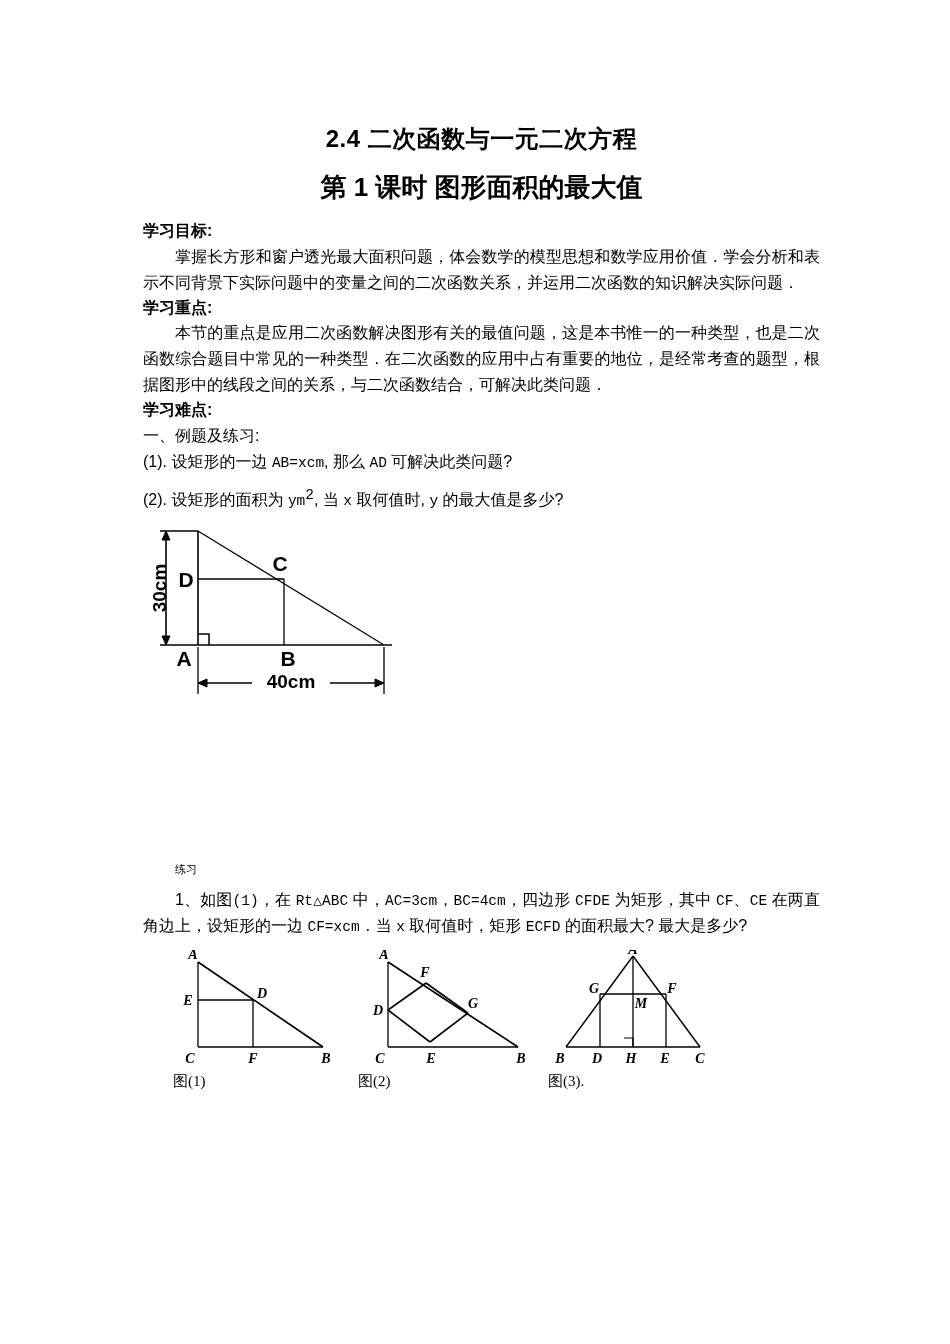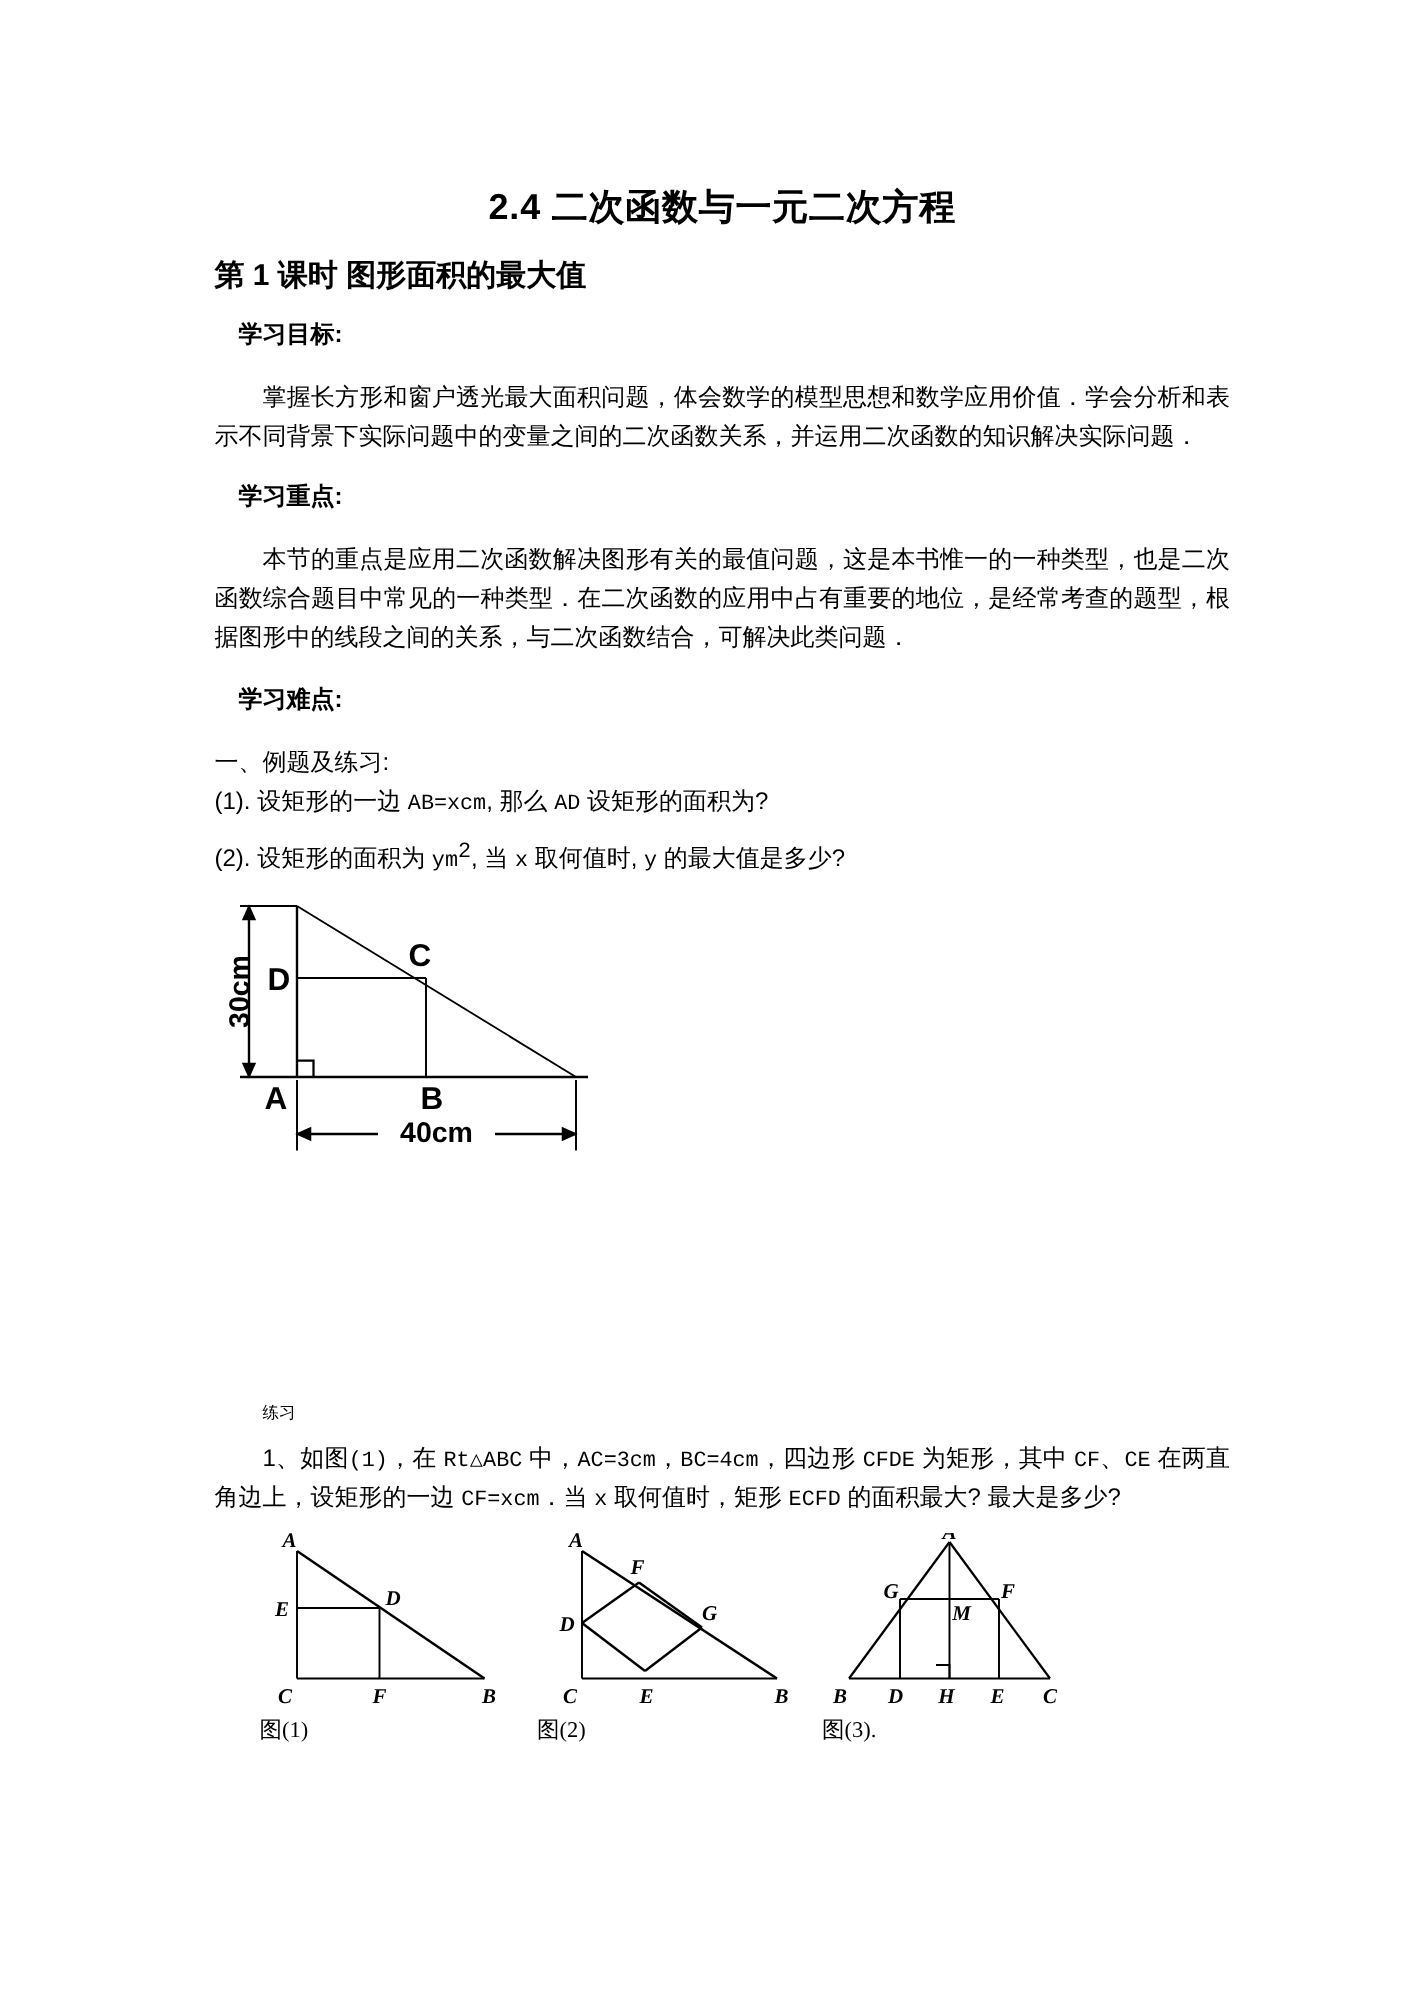--- a/index.html
+++ b/index.html
@@ -26,30 +26,30 @@
   }
   .title-1 {
     text-align: center;
     font-size: 24px;
     font-weight: bold;
     letter-spacing: 0.5px;
     margin: 0 0 18px 0;
     line-height: 1.2;
   }
   .title-2 {
-    text-align: left;
-    font-size: 20px;
+    text-align: center;
+    font-size: 26px;
     font-weight: bold;
     margin: 0 0 16px 0;
     line-height: 1.2;
   }
   .heading {
     font-size: 16px;
     font-weight: bold;
-    margin: 16px;
+    margin: 0;
     line-height: 1.55;
   }
   .para {
     font-size: 16px;
     line-height: 1.62;
     margin: 0;
     text-align: justify;
     text-justify: inter-ideograph;
   }
   .para.indent {
@@ -116,21 +116,21 @@
 
   <p class="heading">学习重点:</p>
   <p class="para indent">本节的重点是应用二次函数解决图形有关的最值问题，这是本书惟一的一种类型，也是二次函数综合题目中常见的一种类型．在二次函数的应用中占有重要的地位，是经常考查的题型，根据图形中的线段之间的关系，与二次函数结合，可解决此类问题．</p>
 
   <p class="heading">学习难点:</p>
 
   <p class="plain">一、例题及练习:</p>
 
 
   <p class="plain">
-    <span>(1).</span><span> 设矩形的一边 </span><span class="mono">AB=xcm</span><span>, 那么 </span><span class="mono">AD</span><span> 设矩形的面积为?</span>
+    <span>(1).</span><span> 设矩形的一边 </span><span class="mono">AB=xcm</span><span>, 那么 </span><span class="mono">AD</span><span> 可解决此类问题?</span>
   </p>
 
   <div class="spacer-sm"></div>
 
   <p class="plain">
     <span>(2).</span><span> 设矩形的面积为 </span><span class="mono">ym</span><sup class="mono">2</sup><span>, 当 </span><span class="mono">x</span><span> 取何值时, </span><span class="mono">y</span><span> 的最大值是多少?</span>
   </p>
 
   <div class="fig-main-wrap">
     <svg width="300" height="185" viewBox="0 0 300 185">

